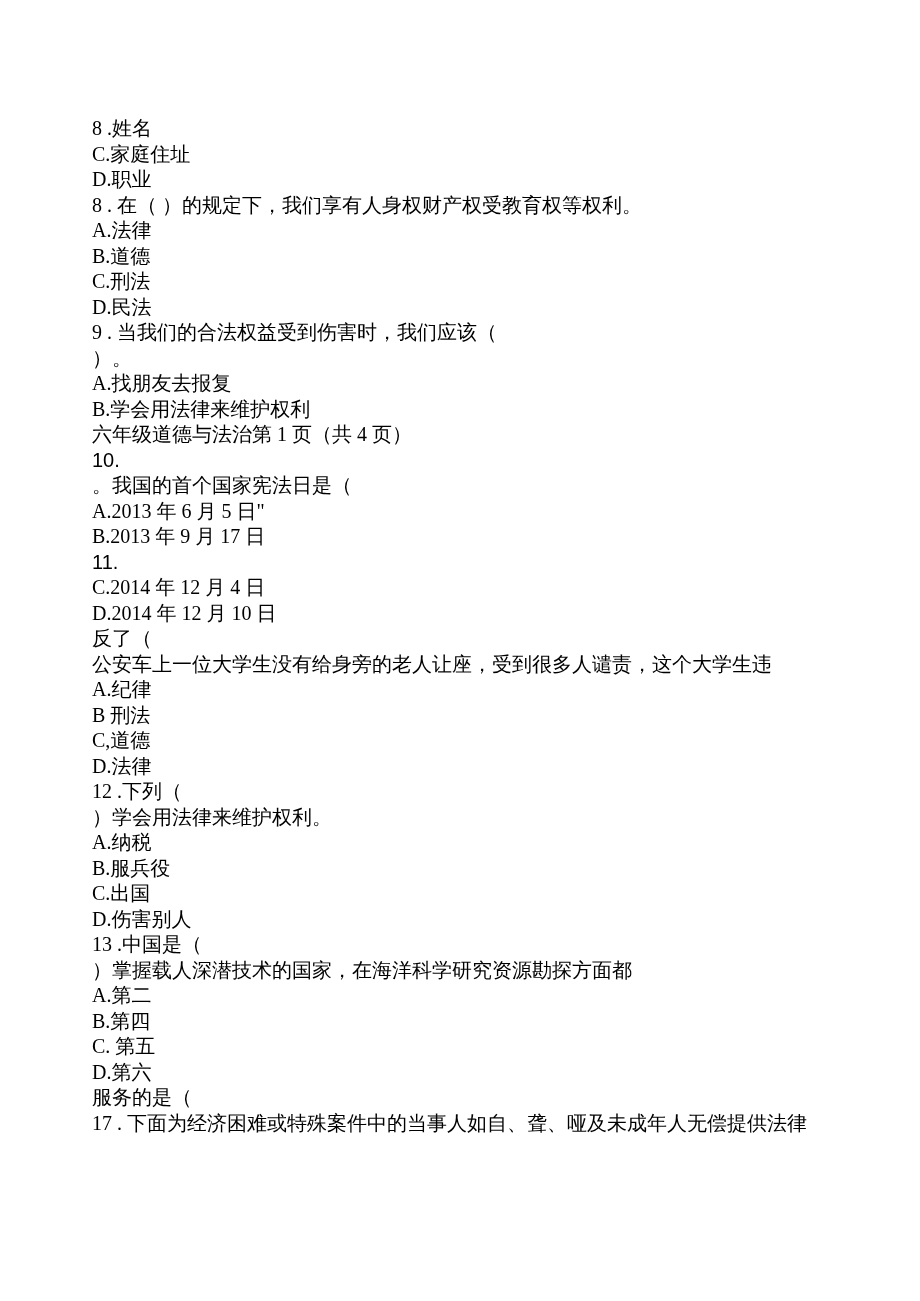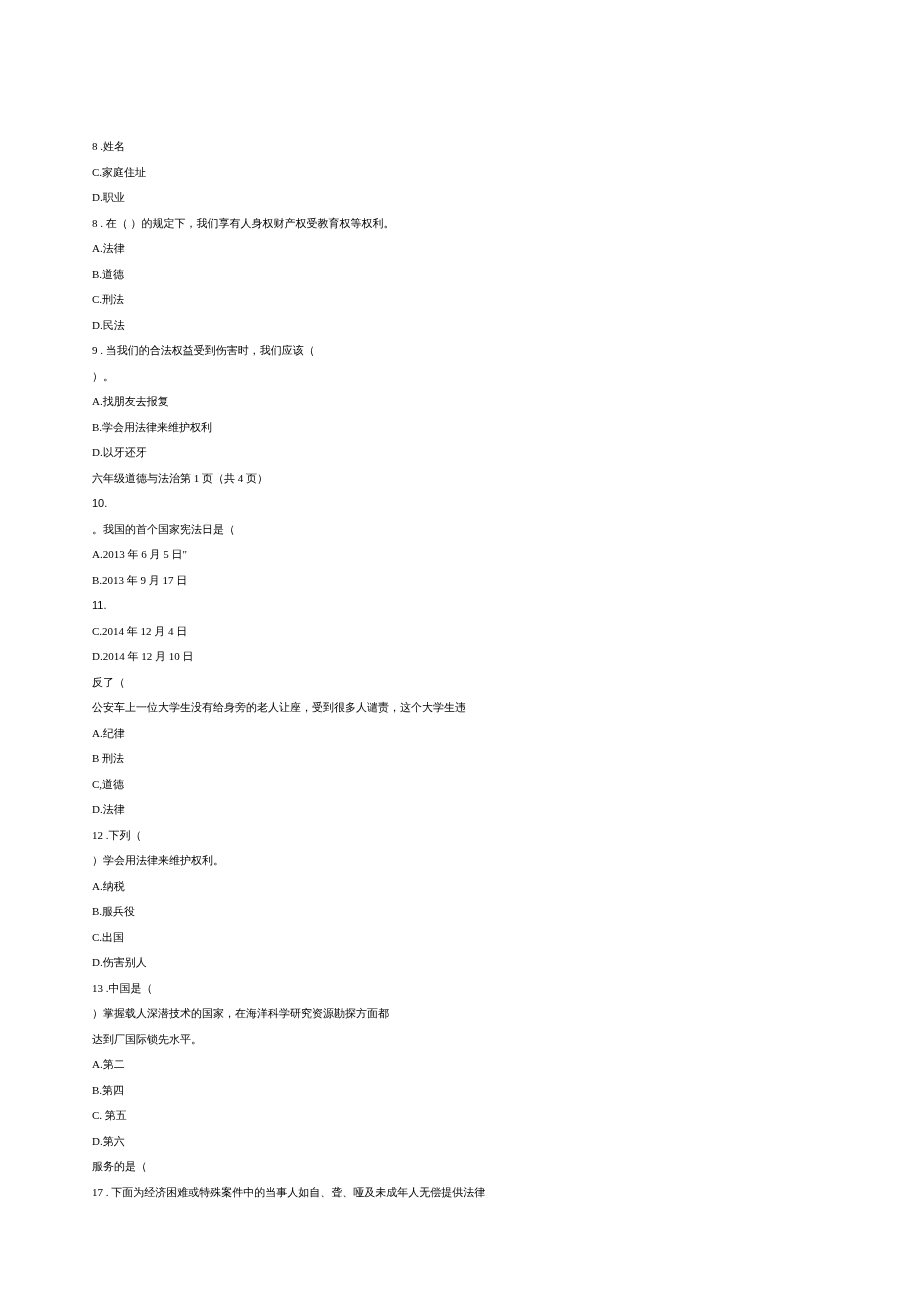--- a/index.html
+++ b/index.html
@@ -4,24 +4,23 @@
 <style>
   body {
     margin: 0;
     padding: 0;
     background: #ffffff;
     font-family: "SimSun", "宋体", serif;
     width: 920px;
   }
   .page {
     padding: 116px 68px 60px 92px;
-    font-size: 11px;
+    font-size: 20px;
     line-height: 25.5px;
     color: #000000;
-    margin-top: 18px;
   }
   .line {
     white-space: nowrap;
   }
   .arial {
     font-family: Liberation Sans, sans-serif;
   }
 </style>
 </head>
 <body>
@@ -32,21 +31,20 @@
   <div class="line">D.职业</div>
   <div class="line">8  . 在（ ）的规定下，我们享有人身权财产权受教育权等权利。</div>
   <div class="line">A.法律</div>
   <div class="line">B.道德</div>
   <div class="line">C.刑法</div>
   <div class="line">D.民法</div>
   <div class="line">9  . 当我们的合法权益受到伤害时，我们应该（</div>
   <div class="line">）。</div>
   <div class="line">A.找朋友去报复</div>
   <div class="line">B.学会用法律来维护权利</div>
-  <div class="line">D.以牙还牙</div>
   <div class="line">六年级道德与法治第 1 页（共 4 页）</div>
   <div class="line arial">10.</div>
   <div class="line">。我国的首个国家宪法日是（</div>
   <div class="line">A.2013 年 6 月 5 日"</div>
   <div class="line">B.2013 年 9 月 17 日</div>
   <div class="line arial">11.</div>
   <div class="line">C.2014 年 12 月 4 日</div>
   <div class="line">D.2014 年 12 月 10 日</div>
   <div class="line">反了（</div>
   <div class="line">公安车上一位大学生没有给身旁的老人让座，受到很多人谴责，这个大学生违</div>
@@ -55,20 +53,19 @@
   <div class="line">C,道德</div>
   <div class="line">D.法律</div>
   <div class="line">12  .下列（</div>
   <div class="line">）学会用法律来维护权利。</div>
   <div class="line">A.纳税</div>
   <div class="line">B.服兵役</div>
   <div class="line">C.出国</div>
   <div class="line">D.伤害别人</div>
   <div class="line">13  .中国是（</div>
   <div class="line">）掌握载人深潜技术的国家，在海洋科学研究资源勘探方面都</div>
-  <div class="line">达到厂国际锁先水平。</div>
   <div class="line">A.第二</div>
   <div class="line">B.第四</div>
   <div class="line">C.  第五</div>
   <div class="line">D.第六</div>
   <div class="line">服务的是（</div>
   <div class="line">17  . 下面为经济困难或特殊案件中的当事人如自、聋、哑及未成年人无偿提供法律</div>
 </div>
 
 </body></html>

